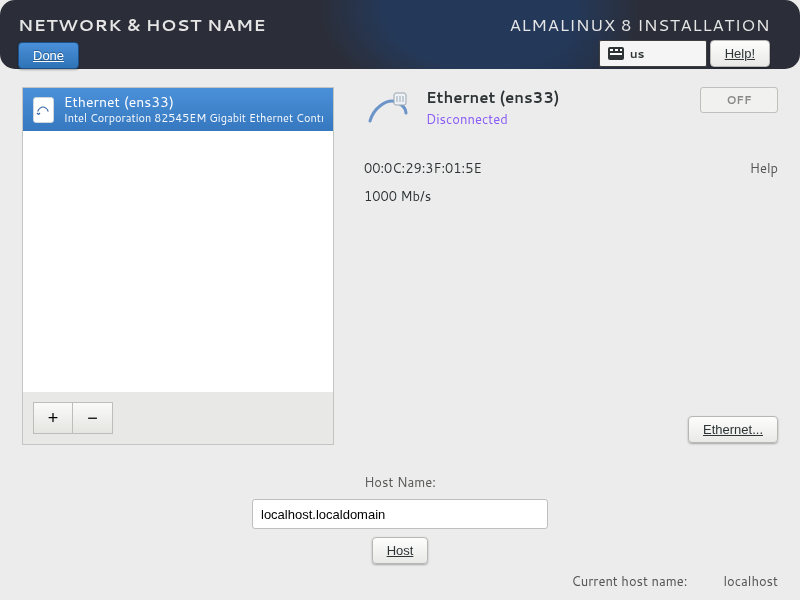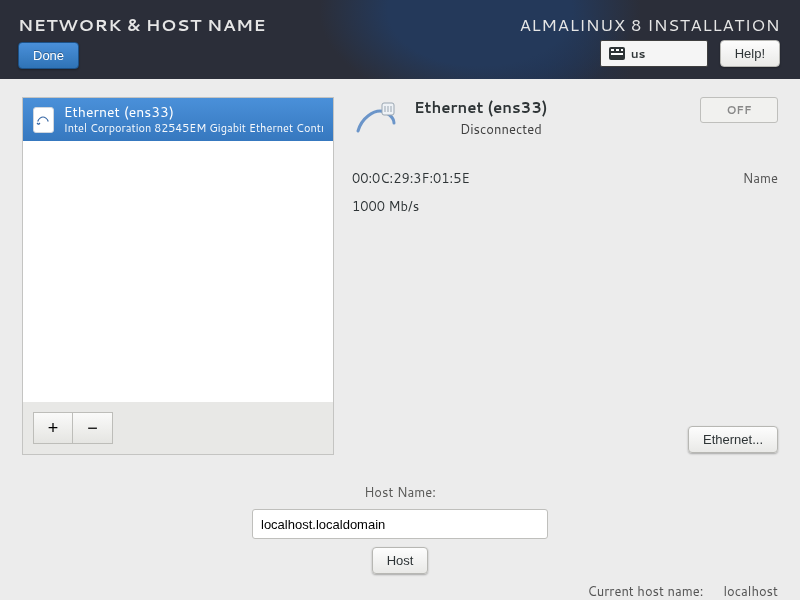--- a/index.html
+++ b/index.html
@@ -6,59 +6,61 @@
   body {
     font-family: "Cantarell", "DejaVu Sans", sans-serif;
     font-size: 13px;
     width: 800px;
     height: 600px;
     background: #ececec;
     color: #2e3436;
     overflow: hidden;
   }
   .header {
-    height: 79px;
+    height: 69px;
     background: #2b2e39;
     background-image:
       radial-gradient(ellipse 230px 140px at 480px 10px, #24395a 0%, #24395a 40%, transparent 70%),
       radial-gradient(ellipse 120px 70px at 540px 60px, #1f3150 0%, transparent 80%);
     color: #fff;
-    padding: 12px 20px 8px 18px;
+    padding: 12px 30px 8px 18px;
     display: flex;
     justify-content: space-between;
+    border-radius: 15px;
   }
   .header-left, .header-right {
     display: flex;
     flex-direction: column;
   }
   .header-right { align-items: flex-end; }
   .page-title {
     font-size: 17px;
     font-weight: 600;
     letter-spacing: 0.5px;
     color: #e6e6e6;
     margin-bottom: 6px;
   }
   .install-title {
     font-size: 17px;
     font-weight: 500;
     color: #e6e6e6;
     letter-spacing: 0.5px;
     margin-bottom: 4px;
   }
-  .header-row { display: flex; gap: 12px; align-items: center; }
+  .header-row { display: flex; gap: 3px; align-items: center; }
   .btn {
     font-size: 13px;
     padding: 5px 14px;
     border-radius: 4px;
     background: linear-gradient(#fdfdfd,#e9e9e7);
     border: 1px solid #b7b7b3;
     box-shadow: 0 1px 2px rgba(0,0,0,0.3);
     cursor: pointer;
     color: #2e3436;
+    text-decoration: underline;
   }
   .btn-primary {
     background: linear-gradient(#4a90d9,#2f73b6);
     border: 1px solid #1c5187;
     color: #fff;
     text-shadow: 0 -1px rgba(0,0,0,0.3);
   }
   .kb-box {
     display: flex;
     align-items: center;
@@ -79,21 +81,21 @@
   .kb-icon::after{
     content:""; position:absolute; inset:2px;
     background:
       linear-gradient(#fff,#fff) 0 0/3px 2px no-repeat,
       linear-gradient(#fff,#fff) 5px 0/3px 2px no-repeat,
       linear-gradient(#fff,#fff) 10px 0/2px 2px no-repeat,
       linear-gradient(#fff,#fff) 0 4px/12px 2px no-repeat;
   }
   .kb-label { color:#2e3436; font-weight:600; font-size:12px;}
   .content { padding: 18px 22px 0 22px; display:flex; flex-direction:column; height: calc(600px - 79px);}
-  .row-main { display:flex; gap:18px; height: 392px;}
+  .row-main { display:flex; gap:30px; height: 392px;}
   .device-panel{
     width:312px; display:flex; flex-direction:column;
     border:1px solid #c4c4c2;
     background:#e8e8e6;
   }
   .device-list{
     flex:1; background:#fff;
     overflow:auto;
   }
   .device-item{
@@ -121,21 +123,21 @@
     border:1px solid #bdbdb9;
     font-size:18px;line-height:1;
     cursor:pointer;
   }
   .toolbtn + .toolbtn{border-left:none;}
   .detail-panel{flex:1;display:flex;flex-direction:column;}
   .detail-top{display:flex;align-items:flex-start;gap:14px;}
   .detail-icon svg{width:48px;height:48px;}
   .detail-head{flex:1;}
   .detail-title{font-size:15px;font-weight:700;}
-  .detail-status{font-size:13px;color:#404040;margin-top:2px;margin-left:46px;}
+  .detail-status{font-size:13px;color:#8b5cf6;margin-top:2px;}
   .switch{
     width:78px;height:26px;border:1px solid #bfbfbc;border-radius:3px;
     display:flex;overflow:hidden;cursor:pointer;
     background:#f1f1ef;
     flex-direction:column;
   }
   .switch .knob{
     width:40px;background:linear-gradient(#fcfcfb,#e3e3e0);
     border-right:1px solid #bfbfbc;
   }
@@ -145,21 +147,21 @@
   }
   .kv{margin-top:20px;display:grid;grid-template-columns:110px auto;gap:10px 10px;font-size:13px;}
   .kv .k{color:#555;text-align:right;}
   .configure-row{margin-top:auto;display:flex;justify-content:flex-end;padding-bottom:2px;}
   .host-row{display:flex;align-items:center;gap:8px;margin-top:28px;flex-direction:column;}
   .host-label{color:#5a5a58;font-size:13px;}
   .host-input{
     width:296px;height:30px;border:1px solid #bfbfbc;border-radius:3px;
     padding:0 8px;font-size:13px;background:#fff;
   }
-  .current-host{margin-left:auto;display:flex;gap:20px;align-items:center;font-size:13px;color:#555;}
+  .current-host{margin-left:auto;display:flex;gap:36px;align-items:center;font-size:13px;color:#555;}
 </style>
 </head>
 <body>
 
 <div class="header">
   <div class="header-left">
     <div class="page-title">NETWORK &amp; HOST NAME</div>
     <div>
       <button class="btn btn-primary">Done</button>
     </div>
@@ -213,21 +215,21 @@
           <div class="detail-status">Disconnected</div>
         </div>
         <div class="switch">
           <div class="knob"></div>
           <div class="lbl">OFF</div>
         </div>
       </div>
 
       <div class="kv">
         <div>00:0C:29:3F:01:5E</div>
-        <div class="k">Name</div>
+        <div class="k">Help</div>
         <div>1000 Mb/s</div>
       </div>
 
       <div class="configure-row">
         <button class="btn">Ethernet...</button>
       </div>
     </div>
   </div>
 
   <div class="host-row">

